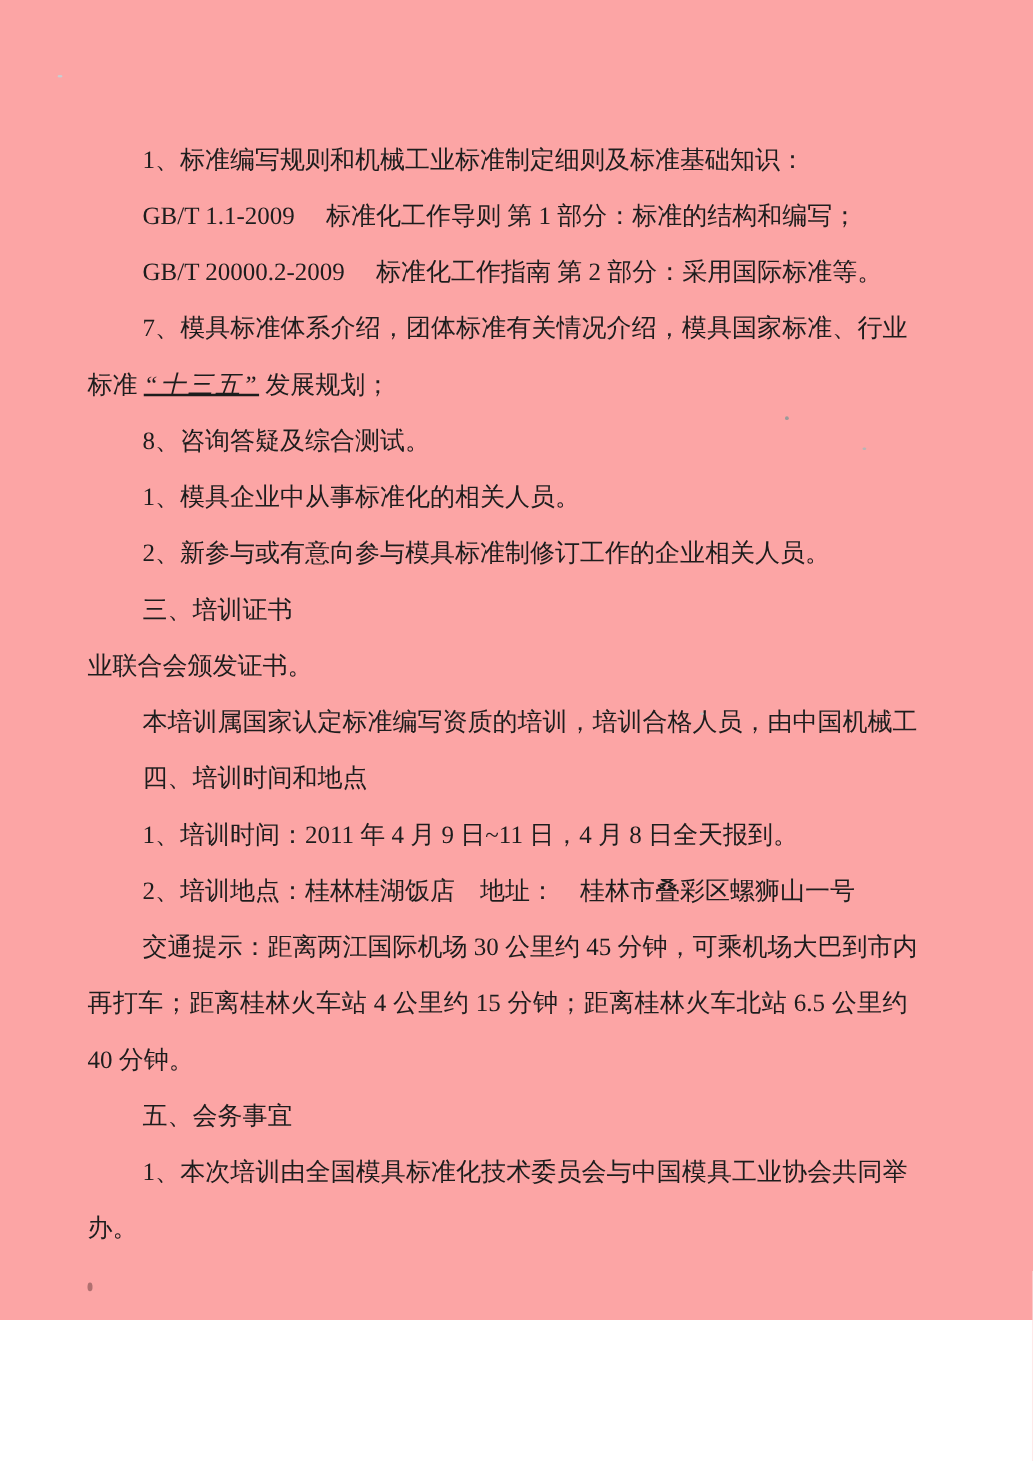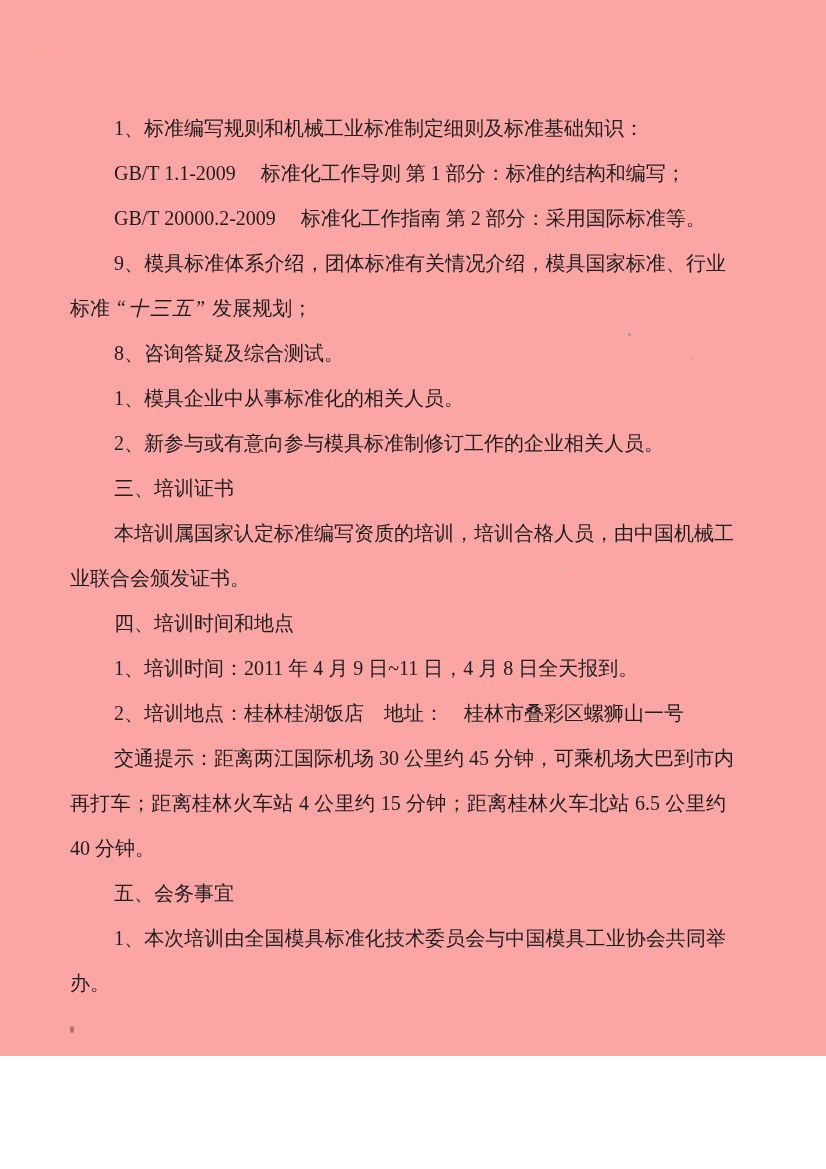--- a/index.html
+++ b/index.html
@@ -36,42 +36,43 @@
     padding-left: 44px;
   }
   .line.justify {
     white-space: nowrap;
     text-align: justify;
     text-align-last: justify;
   }
   .kaiti {
     font-style: italic;
     letter-spacing: 2px;
+    text-decoration: underline;
   }
   .speck {
     position: absolute;
     border-radius: 50%;
   }
 </style>
 </head>
 <body>
 
 <div class="page">
   <div class="doc" id="doc" style="color: rgb(29, 29, 29);">
       <div class="line indent"><span>1、标准编写规则和机械工业标准制定细则及标准基础知识：</span></div>
       <div class="line indent"><span>GB/T 1.1-2009　 标准化工作导则 第 1 部分：标准的结构和编写；</span></div>
       <div class="line indent"><span>GB/T 20000.2-2009　 标准化工作指南 第 2 部分：采用国际标准等。</span></div>
-      <div class="line indent justify"><span>9、模具标准体系介绍，团体标准有关情况介绍，模具国家标准、行业</span></div>
+      <div class="line indent justify"><span>7、模具标准体系介绍，团体标准有关情况介绍，模具国家标准、行业</span></div>
       <div class="line"><span>标准 </span><span class="kaiti">“十三五”</span><span> 发展规划；</span></div>
       <div class="line indent"><span>8、咨询答疑及综合测试。</span></div>
       <div class="line indent"><span>1、模具企业中从事标准化的相关人员。</span></div>
       <div class="line indent"><span>2、新参与或有意向参与模具标准制修订工作的企业相关人员。</span></div>
       <div class="line indent"><span>三、培训证书</span></div>
+      <div class="line"><span>业联合会颁发证书。</span></div>
       <div class="line indent justify"><span>本培训属国家认定标准编写资质的培训，培训合格人员，由中国机械工</span></div>
-      <div class="line"><span>业联合会颁发证书。</span></div>
       <div class="line indent"><span>四、培训时间和地点</span></div>
       <div class="line indent"><span>1、培训时间：2011 年 4 月 9 日~11 日，4 月 8 日全天报到。</span></div>
       <div class="line indent"><span>2、培训地点：桂林桂湖饭店　地址：　桂林市叠彩区螺狮山一号</span></div>
       <div class="line indent justify"><span>交通提示：距离两江国际机场 30 公里约 45 分钟，可乘机场大巴到市内</span></div>
       <div class="line justify"><span>再打车；距离桂林火车站 4 公里约 15 分钟；距离桂林火车北站 6.5 公里约</span></div>
       <div class="line"><span>40 分钟。</span></div>
       <div class="line indent"><span>五、会务事宜</span></div>
       <div class="line indent justify"><span>1、本次培训由全国模具标准化技术委员会与中国模具工业协会共同举</span></div>
       <div class="line"><span>办。</span></div>
     </div>

